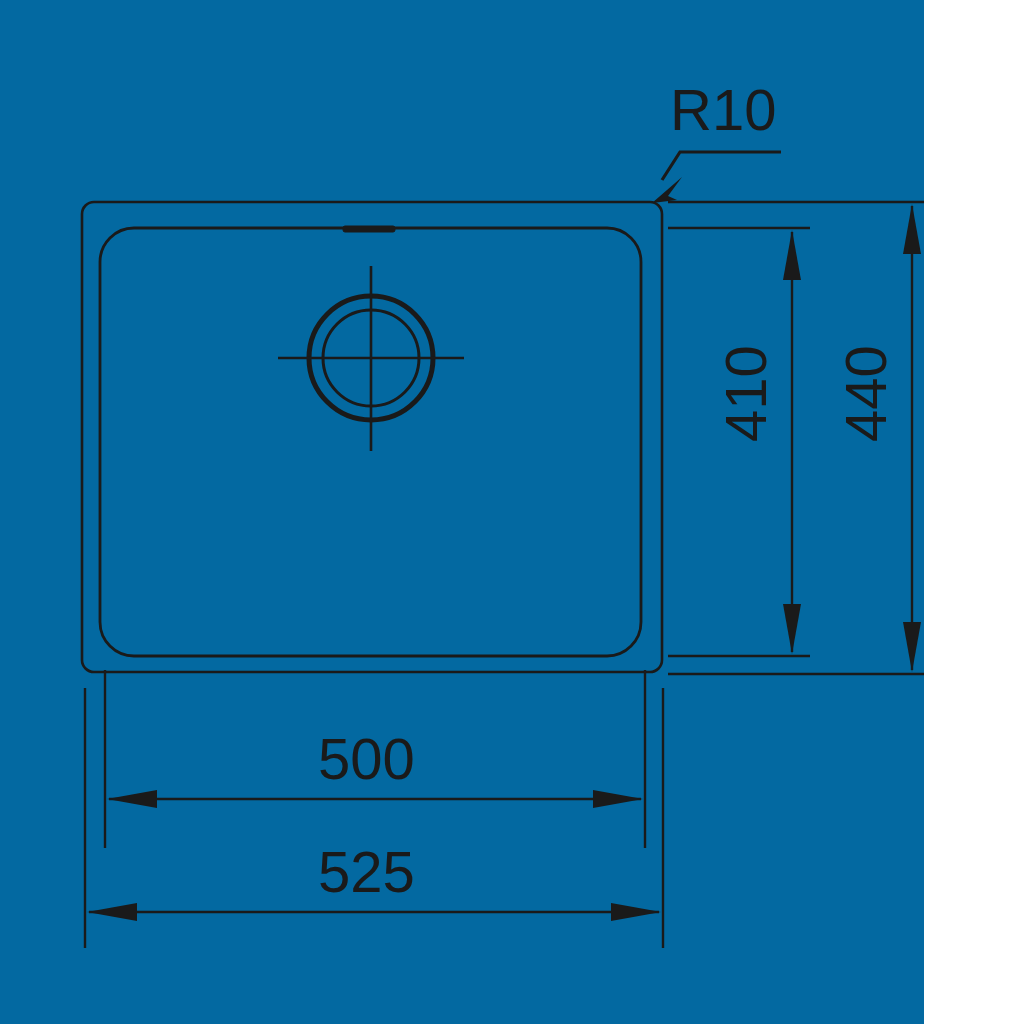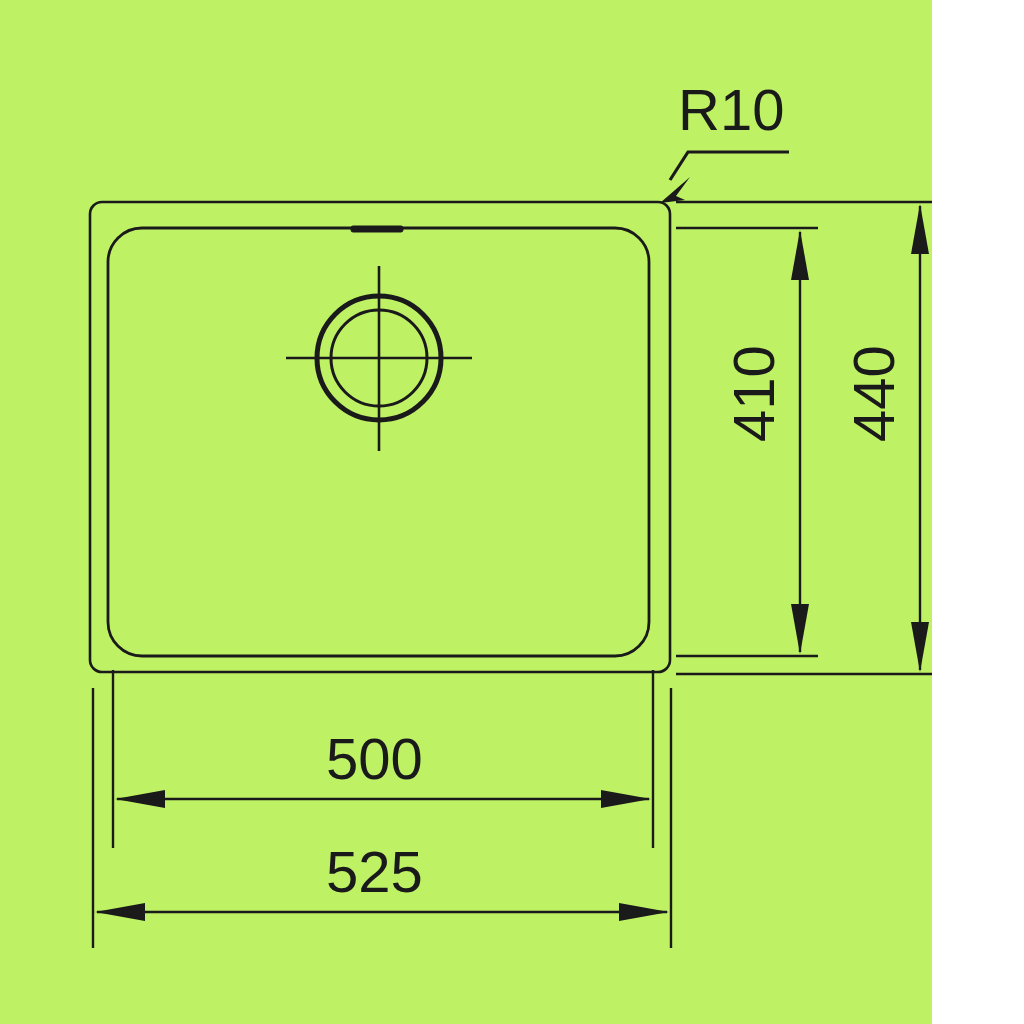--- a/index.html
+++ b/index.html
@@ -8,23 +8,22 @@
     padding: 0;
     background: #ffffff;
   }
   body {
     font-family: "Liberation Sans", sans-serif;
   }
   #drawing-root {
     position: relative;
     width: 924px;
     height: 1024px;
-    background: #bef264;
+    background: #0369a1;
     overflow: hidden;
-    padding-left: 8px;
   }
   #drawing-svg {
     display: block;
     width: 1024px;
     height: 1024px;
   }
   .dim-text {
     font-family: "Liberation Sans", sans-serif;
     font-size: 58px;
     fill: #1a1a1a;

